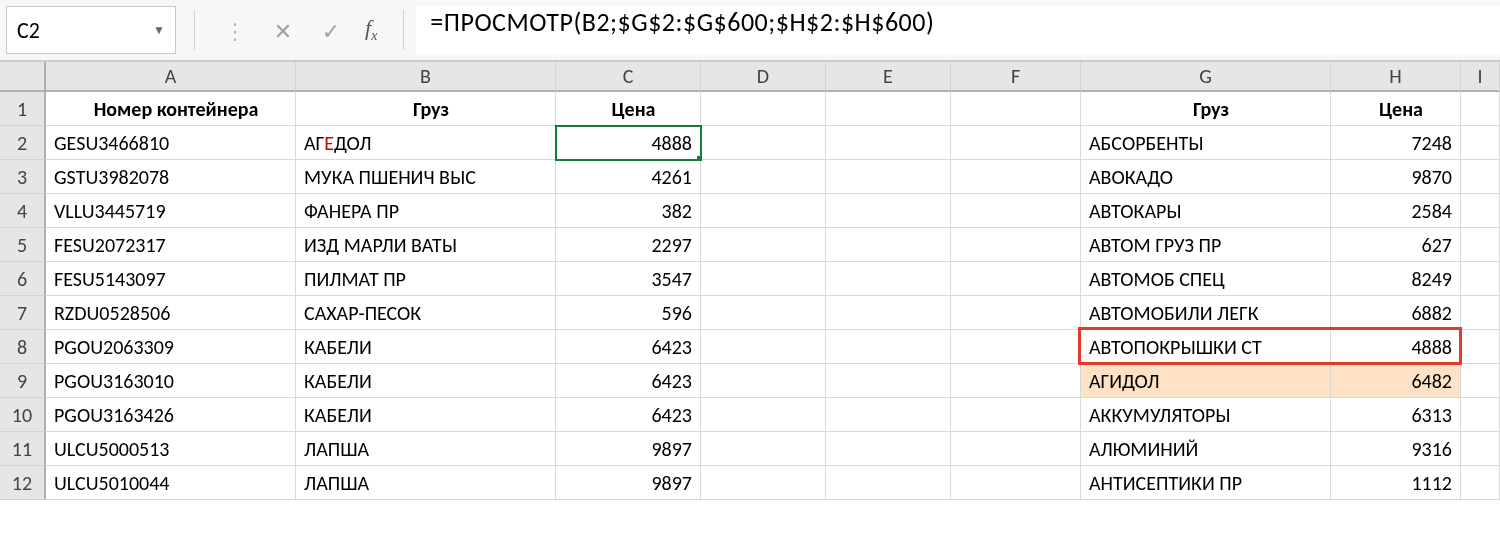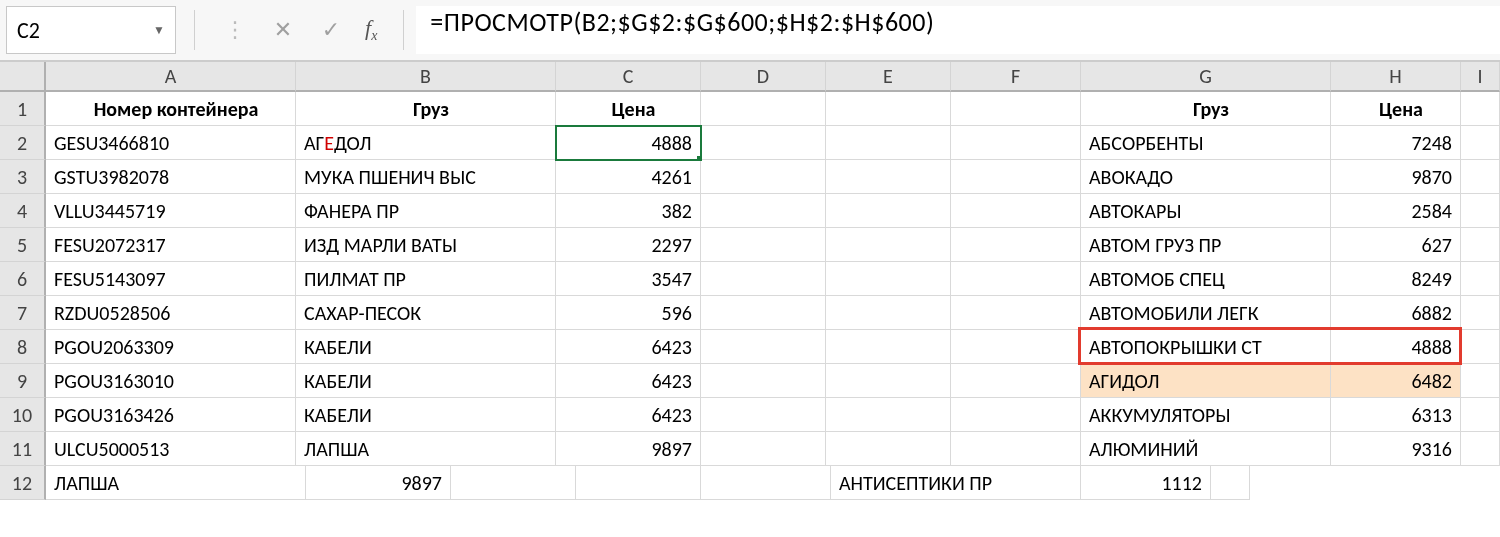--- a/index.html
+++ b/index.html
@@ -33,21 +33,21 @@
     padding: 0 10px;
     font-size: 22px;
   }
   .name-box .caret {
     font-size: 12px;
     color: #666;
   }
   .sep { width:1px; height:40px; background:#d0d0d0; margin:0 4px;}
   .fx-buttons {
     display: flex;
-    align-items: center;
+    align-items: flex-end;
     gap: 20px;
     padding: 0 14px;
     color: #a0a0a0;
   }
   .fx-buttons .fx-btn { width: 28px; text-align:center; font-size:22px;}
   .fx-btn.check::before { content:"✓"; }
   .fx-btn.cancel::before { content:"✕"; }
   .fx-btn.dots::before { content:"⋮"; color:#bbb;}
   .fx-label { font-style: italic; font-family: "Times New Roman", serif; font-size: 22px; color:#555; }
   .fx-label sub { font-size: 14px; font-style: italic;}
@@ -326,20 +326,21 @@
     <div class="cell cD"></div>
         <div class="cell cE"></div>
         <div class="cell cF"></div>
     <div class="cell cG">АЛЮМИНИЙ</div>
     <div class="cell cH num">9316</div>
     <div class="cell cI"></div>
   </div>
 
   <div class="row">
     <div class="rowhdr">12</div>
+    <div class="cell cA">ULCU5010044</div>
     <div class="cell cB">ЛАПША</div>
     <div class="cell cC num">9897</div>
     <div class="cell cD"></div>
         <div class="cell cE"></div>
         <div class="cell cF"></div>
     <div class="cell cG">АНТИСЕПТИКИ ПР</div>
     <div class="cell cH num">1112</div>
     <div class="cell cI"></div>
   </div>
 

